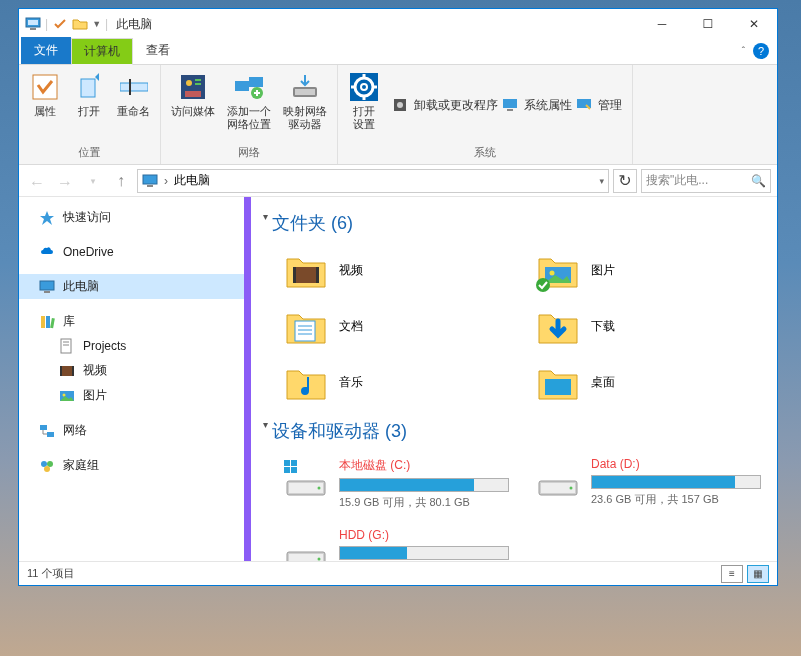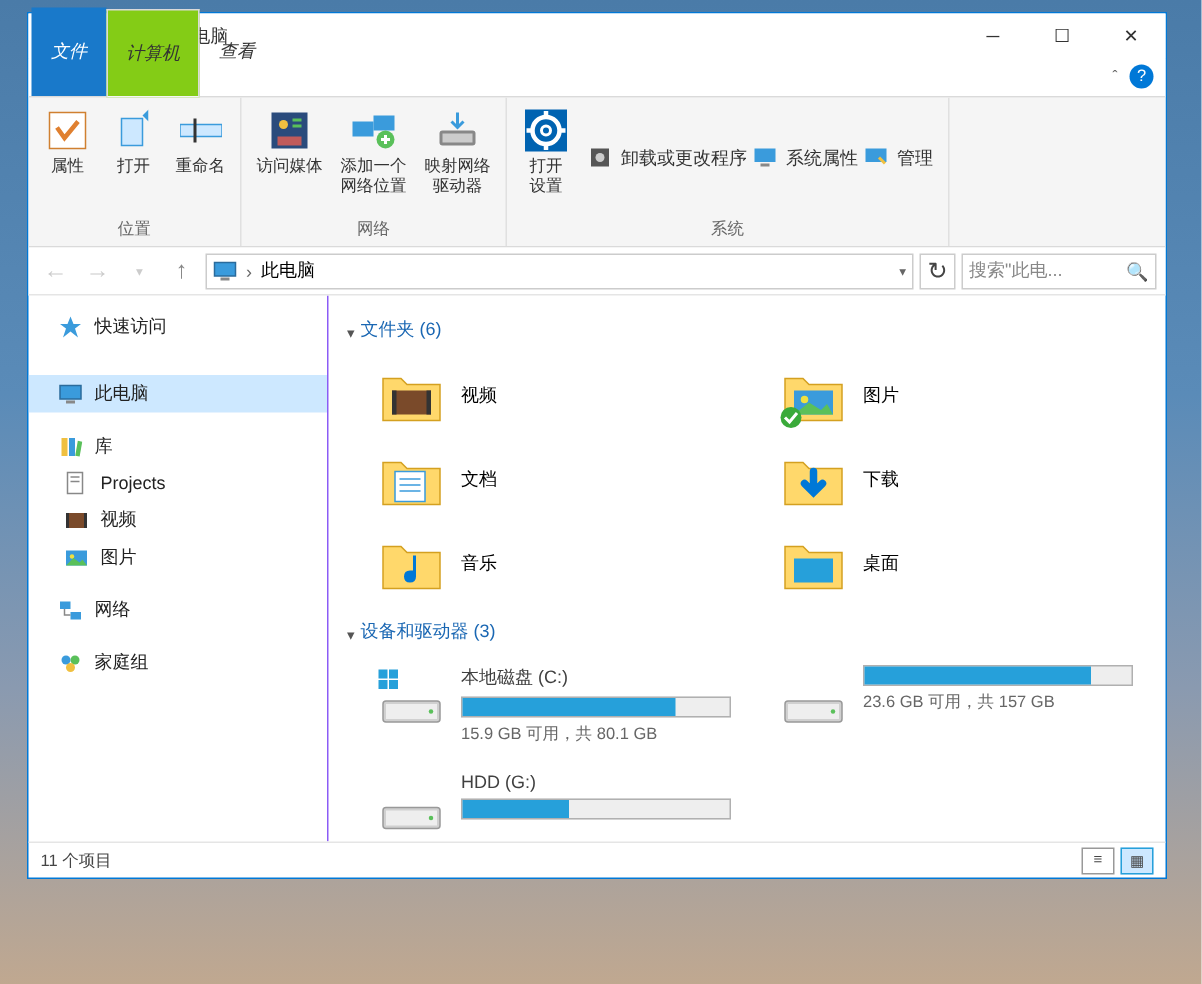--- a/index.html
+++ b/index.html
@@ -4,21 +4,21 @@
 <style>
 * { margin: 0; padding: 0; box-sizing: border-box; font-family: "Microsoft YaHei", "Segoe UI", sans-serif; }
 body { background: linear-gradient(to bottom, #4a7ba8 0%, #5a8bb8 40%, #8a9ab0 70%, #c0a890 100%); width: 801px; height: 656px; position: relative; }
 .window { position: absolute; left: 18px; top: 8px; width: 760px; height: 578px; background: #fff; border: 1px solid #0078d7; display: flex; flex-direction: column; }
 .titlebar { height: 30px; background: #fff; display: flex; align-items: center; font-size: 12px; color: #333; }
 .titlebar .icon-group { display: flex; align-items: center; gap: 4px; padding: 0 6px; }
 .titlebar .title-text { margin-left: 4px; }
 .win-controls { margin-left: auto; display: flex; }
 .win-controls div { width: 46px; height: 30px; display: flex; align-items: center; justify-content: center; color: #333; }
 .tabs { height: 26px; background: #fff; display: flex; align-items: flex-end; border-bottom: 1px solid #dadada; padding-left: 2px; position: relative; }
-.tab { padding: 20px 12px; font-size: 12px; color: #333; border: 1px solid transparent; font-style: italic; }
+.tab { padding: 4px 12px; font-size: 12px; color: #333; border: 1px solid transparent; }
 .tab.active-file { background: #1979ca; color: #fff; }
 .tab.active { background: #84cc16; border: 1px solid #dadada; border-bottom-color: #f5f5f5; position: relative; top: 1px; }
 .tab-help { position: absolute; right: 8px; top: 4px; display: flex; align-items: center; gap: 8px; }
 .help-circle { width: 16px; height: 16px; border-radius: 50%; background: #0078d7; color: #fff; font-size: 11px; display: flex; align-items: center; justify-content: center; }
 .ribbon { height: 100px; background: #f5f5f5; display: flex; border-bottom: 1px solid #dadada; }
 .ribbon-group { display: flex; flex-direction: column; border-right: 1px solid #e0e0e0; padding: 2px 4px; }
 .ribbon-items { display: flex; flex: 1; }
 .ribbon-item { display: flex; flex-direction: column; align-items: center; justify-content: flex-start; padding: 2px 6px; font-size: 12px; color: #333; min-width: 40px; }
 .ribbon-item .ri-icon { width: 32px; height: 32px; margin: 2px 0; display: flex; align-items: center; justify-content: center; }
 .ribbon-item .ri-label { text-align: center; line-height: 1.2; font-size: 11px; }
@@ -27,37 +27,37 @@
 .ribbon-small-item { display: flex; align-items: center; gap: 6px; font-size: 12px; color: #333; }
 .ribbon-small-item .rsi-icon { width: 16px; height: 16px; display: flex; align-items: center; justify-content: center; }
 .addressbar { height: 32px; background: #fff; border-bottom: 1px solid #e5e5e5; display: flex; align-items: center; padding: 0 6px; gap: 4px; }
 .nav-btn { width: 24px; height: 24px; display: flex; align-items: center; justify-content: center; color: #888; }
 .nav-btn.disabled { color: #ccc; }
 .addr-box { flex: 1; height: 24px; border: 1px solid #ccc; display: flex; align-items: center; padding: 0 4px; font-size: 12px; gap: 6px; }
 .addr-box .chev { color: #666; }
 .refresh-btn { width: 24px; height: 24px; display: flex; align-items: center; justify-content: center; border: 1px solid #ccc; color: #444; }
 .search-box { width: 130px; height: 24px; border: 1px solid #ccc; display: flex; align-items: center; padding: 0 4px; font-size: 12px; color: #888; justify-content: space-between; }
 .body-area { flex: 1; display: flex; overflow: hidden; }
-.sidebar { width: 200px; border-right: 1px solid #8b5cf6; padding: 8px 0; overflow: auto; }
+.sidebar { width: 232px; border-right: 7px solid #8b5cf6; padding: 8px 0; overflow: auto; }
 .side-item { display: flex; align-items: center; gap: 8px; padding: 4px 8px 4px 20px; font-size: 12px; color: #222; }
-.side-item.child { padding-left: 24px; }
+.side-item.child { padding-left: 40px; }
 .side-item.selected { background: #cde8ff; }
 .side-spacer { height: 10px; }
 .side-icon { width: 16px; height: 16px; display: flex; align-items: center; justify-content: center; }
 .content { flex: 1; padding: 8px 12px; overflow: auto; }
-.section-header { font-size: 12px; color: #1a67b3; margin: 6px 0 10px 0; display: flex; align-items: flex-end; gap: 4px; }
+.section-header { font-size: 18px; color: #1a67b3; margin: 6px 0 10px 0; display: flex; align-items: flex-start; gap: 4px; }
 .section-header::before { content: "▾"; font-size: 10px; color: #555; }
 .folder-grid { display: grid; grid-template-columns: 1fr 1fr; gap: 6px 20px; margin-bottom: 12px; margin-left: 18px; }
 .folder-item { display: flex; align-items: center; gap: 12px; padding: 4px; font-size: 12px; }
 .folder-icon { width: 42px; height: 42px; display: flex; align-items: center; justify-content: center; position: relative; }
 .drive-grid { display: grid; grid-template-columns: 1fr 1fr; gap: 10px 20px; margin-left: 18px; }
 .drive-item { display: flex; align-items: flex-start; gap: 12px; padding: 4px; }
 .drive-icon { width: 42px; height: 42px; display: flex; align-items: center; justify-content: center; margin-top: 6px; }
 .drive-info { flex: 1; }
-.drive-name { font-size: 12px; color: #404040; margin-bottom: 4px; }
+.drive-name { font-size: 12px; color: #ef4444; margin-bottom: 4px; }
 .drive-bar { width: 100%; max-width: 180px; height: 14px; border: 1px solid #b0b0b0; background: #eee; position: relative; }
 .drive-bar-fill { height: 100%; background: #26a0da; }
 .drive-text { font-size: 11px; color: #666; margin-top: 3px; }
 .statusbar { height: 24px; border-top: 1px solid #e5e5e5; display: flex; align-items: center; padding: 0 8px; font-size: 11px; color: #444; justify-content: space-between; }
 .status-icons { display: flex; gap: 4px; }
 .status-icons div { width: 22px; height: 18px; border: 1px solid #999; display: flex; align-items: center; justify-content: center; font-size: 10px; }
 .status-icons div.active { background: #cde8ff; border-color: #26a0da; }
 svg { display: block; }
 .folder-svg { width: 42px; height: 42px; }
 .check-badge { position: absolute; bottom: -2px; left: -2px; width: 16px; height: 16px; }
@@ -257,20 +257,28 @@
     <div class="sidebar">
       <div class="side-item">
           <div class="side-icon">
             <svg width="16" height="16">
               <path d="M8 1 L10 6 L15 6 L11 9 L13 15 L8 11 L3 15 L5 9 L1 6 L6 6 Z" fill="#3a9bdc"></path>
             </svg>
           </div>
           <span>快速访问</span>
         </div>
       <div class="side-spacer"></div>
+      <div class="side-item">
+          <div class="side-icon">
+            <svg width="16" height="16">
+              <path d="M4 10 Q2 10 2 8 Q2 6 4 6 Q5 3 8 4 Q11 2 12 6 Q14 6 14 8 Q14 10 12 10 Z" fill="#0078d7"></path>
+            </svg>
+          </div>
+          <span>OneDrive</span>
+        </div>
       <div class="side-spacer"></div>
       <div class="side-item selected">
           <div class="side-icon">
             <svg width="16" height="16">
               <rect x="1" y="2" width="14" height="9" fill="#3a9bdc" stroke="#2a6b9c"></rect>
               <rect x="5" y="12" width="6" height="2" fill="#888"></rect>
             </svg>
           </div>
           <span>此电脑</span>
         </div>
@@ -439,20 +447,21 @@
           </div>
           <div class="drive-item">
     <div class="drive-icon" style="position:relative">
               <svg width="42" height="30">
                 <rect x="2" y="12" width="38" height="14" rx="2" fill="#d0d0d0" stroke="#999"></rect>
                 <rect x="4" y="14" width="34" height="10" fill="#eee"></rect>
                 <circle cx="34" cy="19" r="1.5" fill="#5ac05a"></circle>
               </svg>
             </div>
     <div class="drive-info">
+      <div class="drive-name">Data (D:)</div>
       <div class="drive-bar">
                 <div class="drive-bar-fill" style="width:85%"></div>
               </div>
       <div class="drive-text">23.6 GB 可用，共 157 GB</div>
     </div>
           </div>
           <div class="drive-item">
     <div class="drive-icon" style="position:relative">
               <svg width="42" height="30">
                 <rect x="2" y="12" width="38" height="14" rx="2" fill="#d0d0d0" stroke="#999"></rect>

